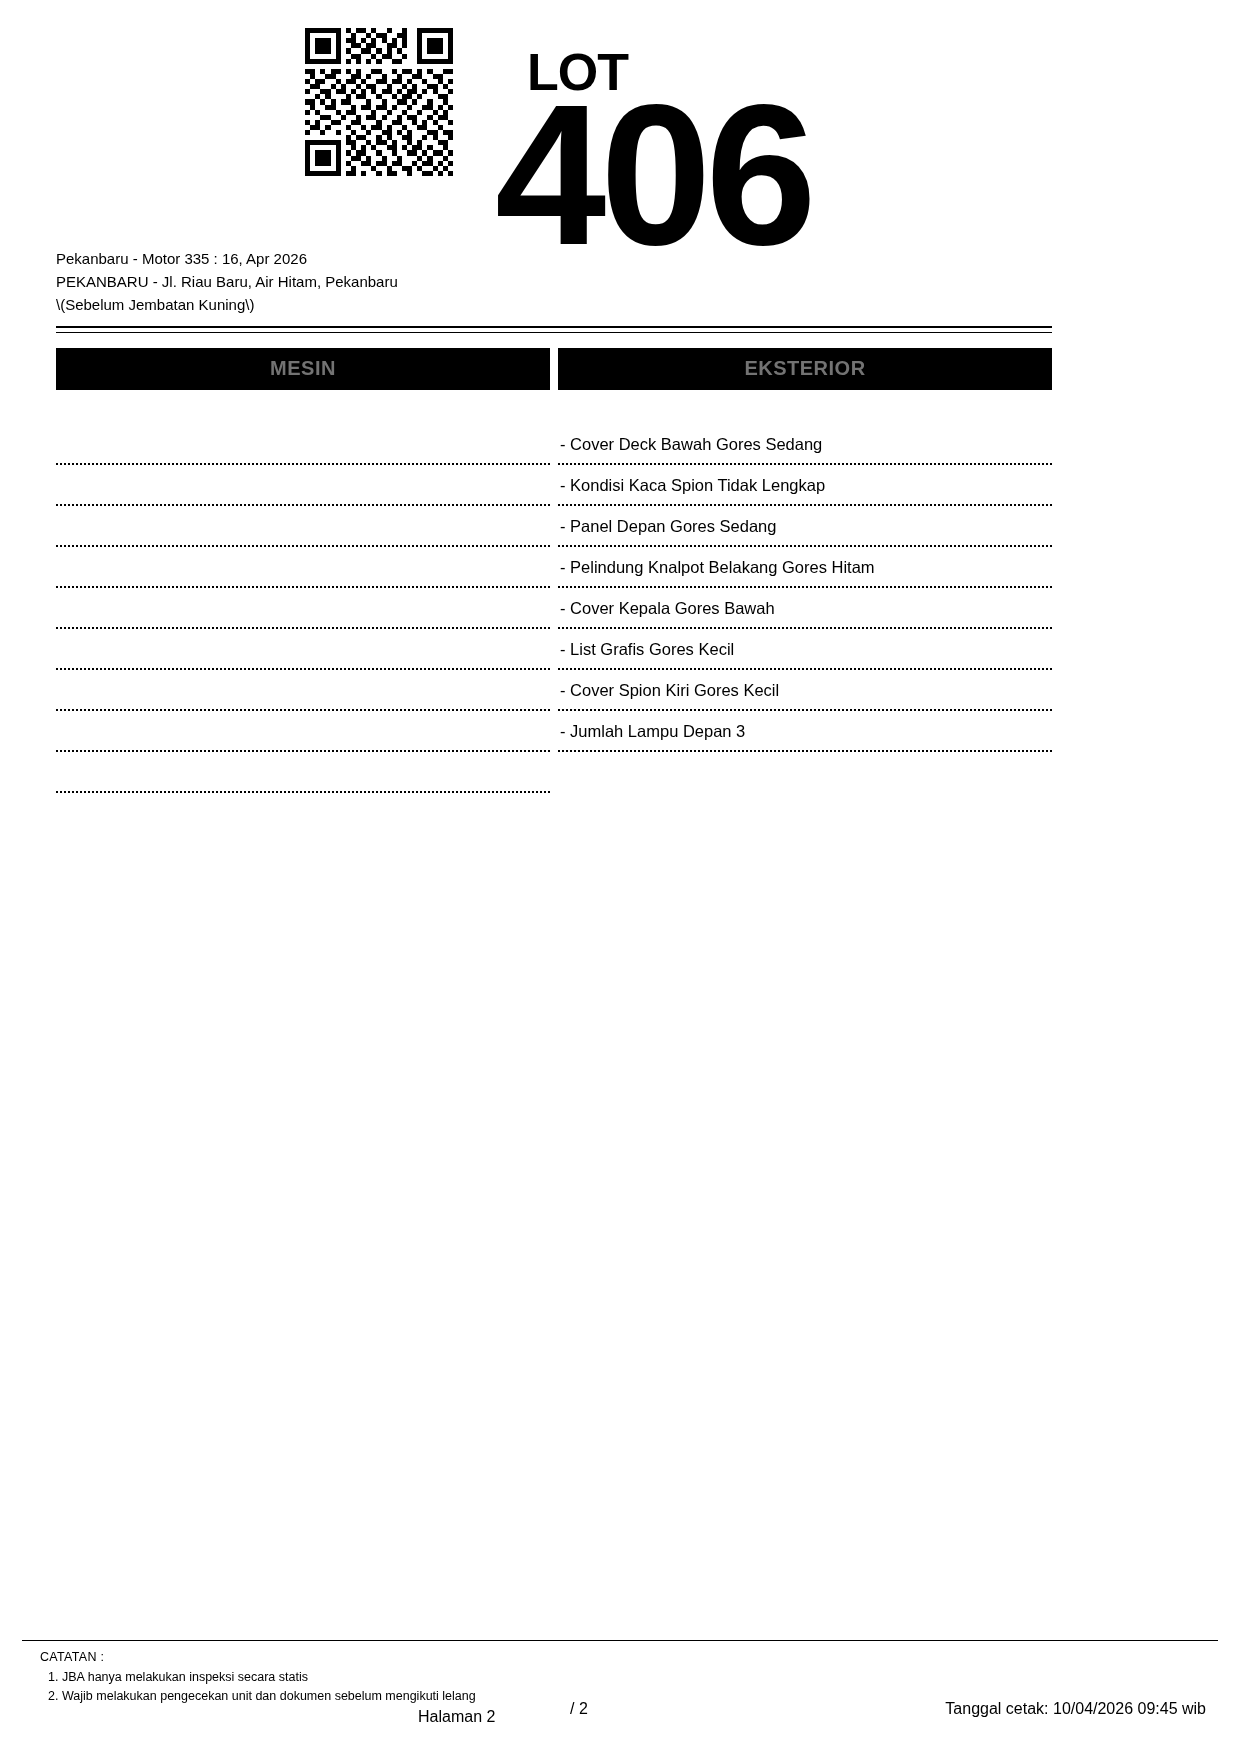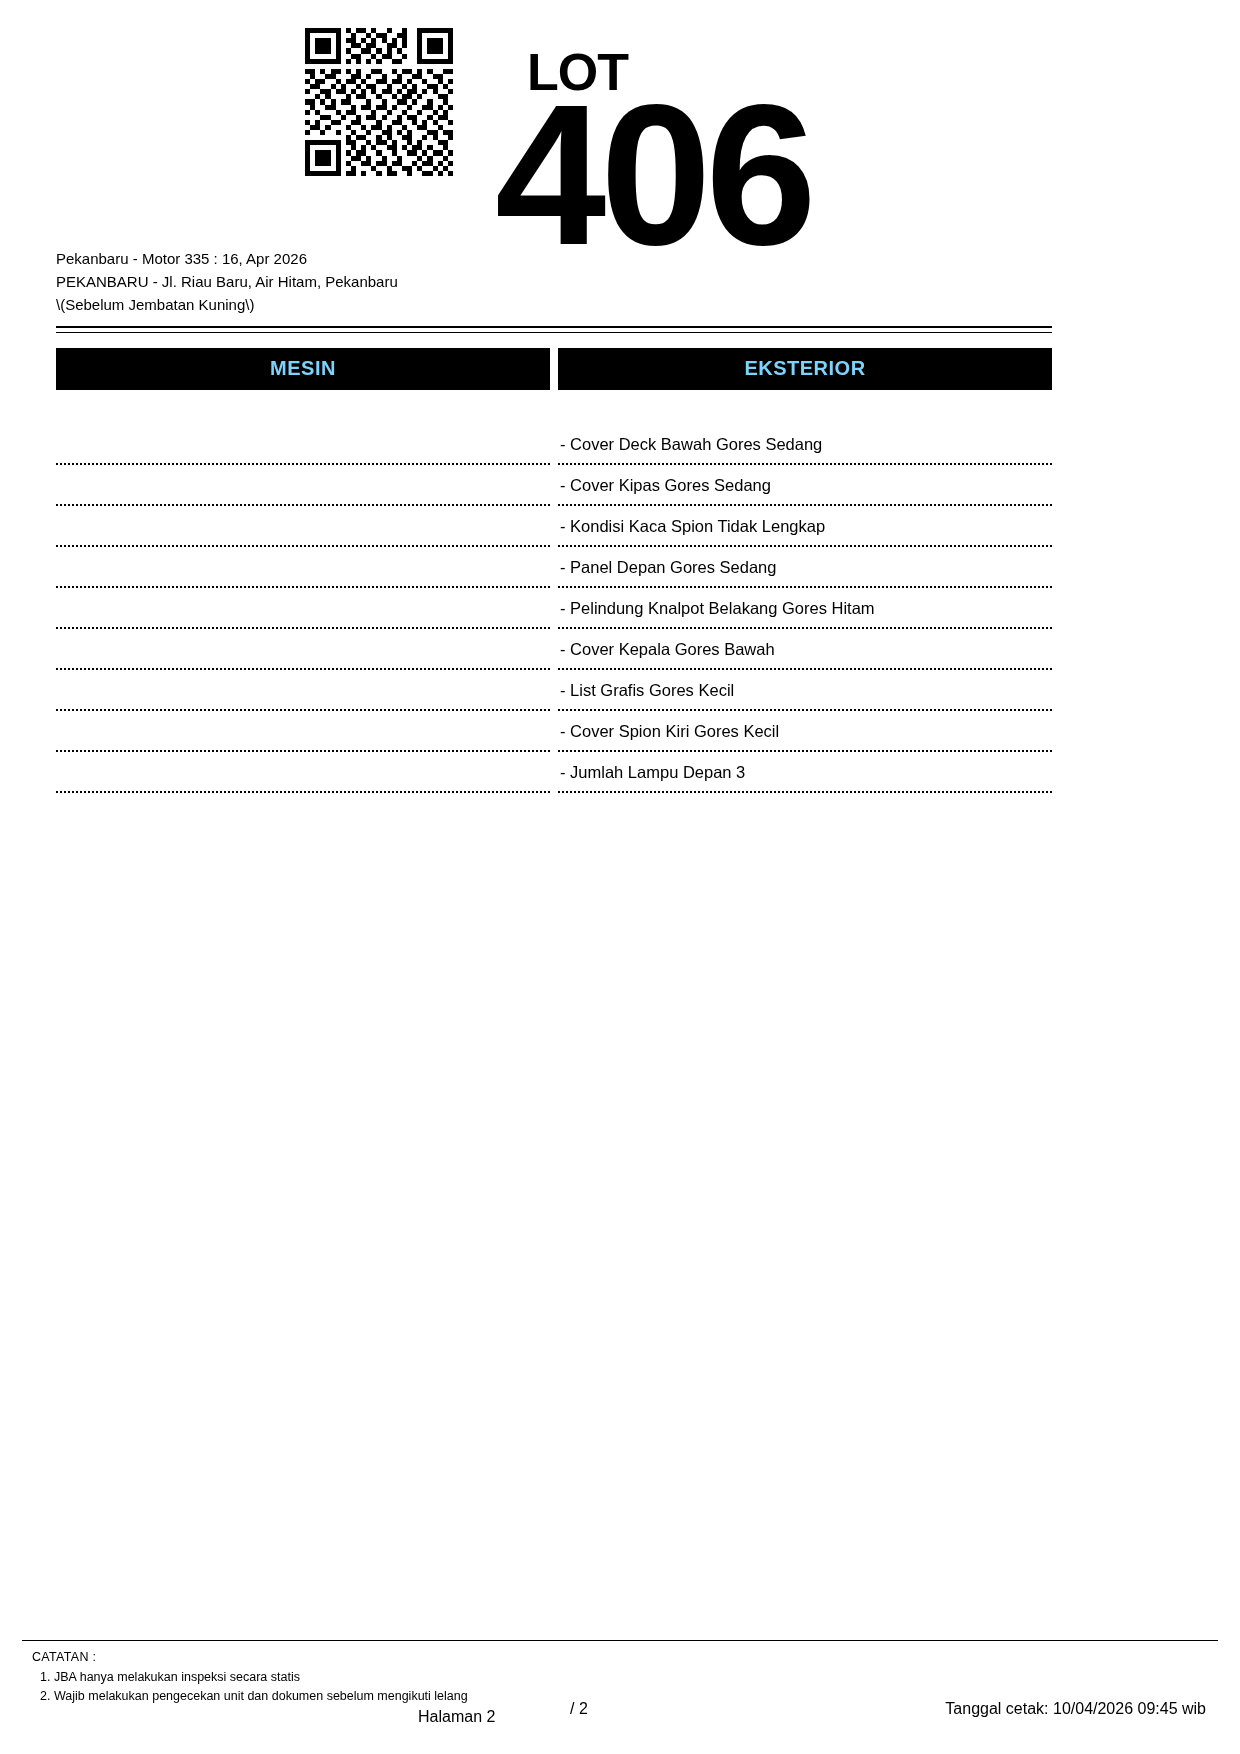--- a/index.html
+++ b/index.html
@@ -93,21 +93,21 @@
     top: 348px;
     width: 996px;
     display: flex;
     gap: 8px;
   }
   .col {
     width: 494px;
   }
   .col-head {
     background: #000;
-    color: #7dd3fc;
+    color: #737373;
     text-align: center;
     font-size: 20px;
     font-weight: bold;
     letter-spacing: 0.5px;
     padding: 9px 0 10px 0;
   }
   .col-body {
     margin-top: 34px;
   }
   .row {
@@ -124,21 +124,21 @@
   
   .footer-rule {
     position: absolute;
     left: 22px;
     top: 1640px;
     width: 1196px;
     border-top: 1px solid #000;
   }
   .catatan {
     position: absolute;
-    left: 32px;
+    left: 40px;
     top: 1648px;
     font-size: 12.5px;
     line-height: 1.5;
   }
   .catatan .title { letter-spacing: 0.3px; }
   .catatan ol {
     margin: 1px 0 0 0;
     padding-left: 22px;
   }
   .catatan li { font-size: 12.5px; }
@@ -448,21 +448,20 @@
         <div class="row empty">&nbsp;</div>
         <div class="row empty">&nbsp;</div>
         <div class="row empty">&nbsp;</div>
       </div>
     </div>
 
     <div class="col">
       <div class="col-head">EKSTERIOR</div>
       <div class="col-body">
         <div class="row">- Cover Deck Bawah Gores Sedang</div>
-        <div class="row">- Cover Kipas Gores Sedang</div>
         <div class="row">- Kondisi Kaca Spion Tidak Lengkap</div>
         <div class="row">- Panel Depan Gores Sedang</div>
         <div class="row">- Pelindung Knalpot Belakang Gores Hitam</div>
         <div class="row">- Cover Kepala Gores Bawah</div>
         <div class="row">- List Grafis Gores Kecil</div>
         <div class="row">- Cover Spion Kiri Gores Kecil</div>
         <div class="row">- Jumlah Lampu Depan 3</div>
       </div>
     </div>
 

